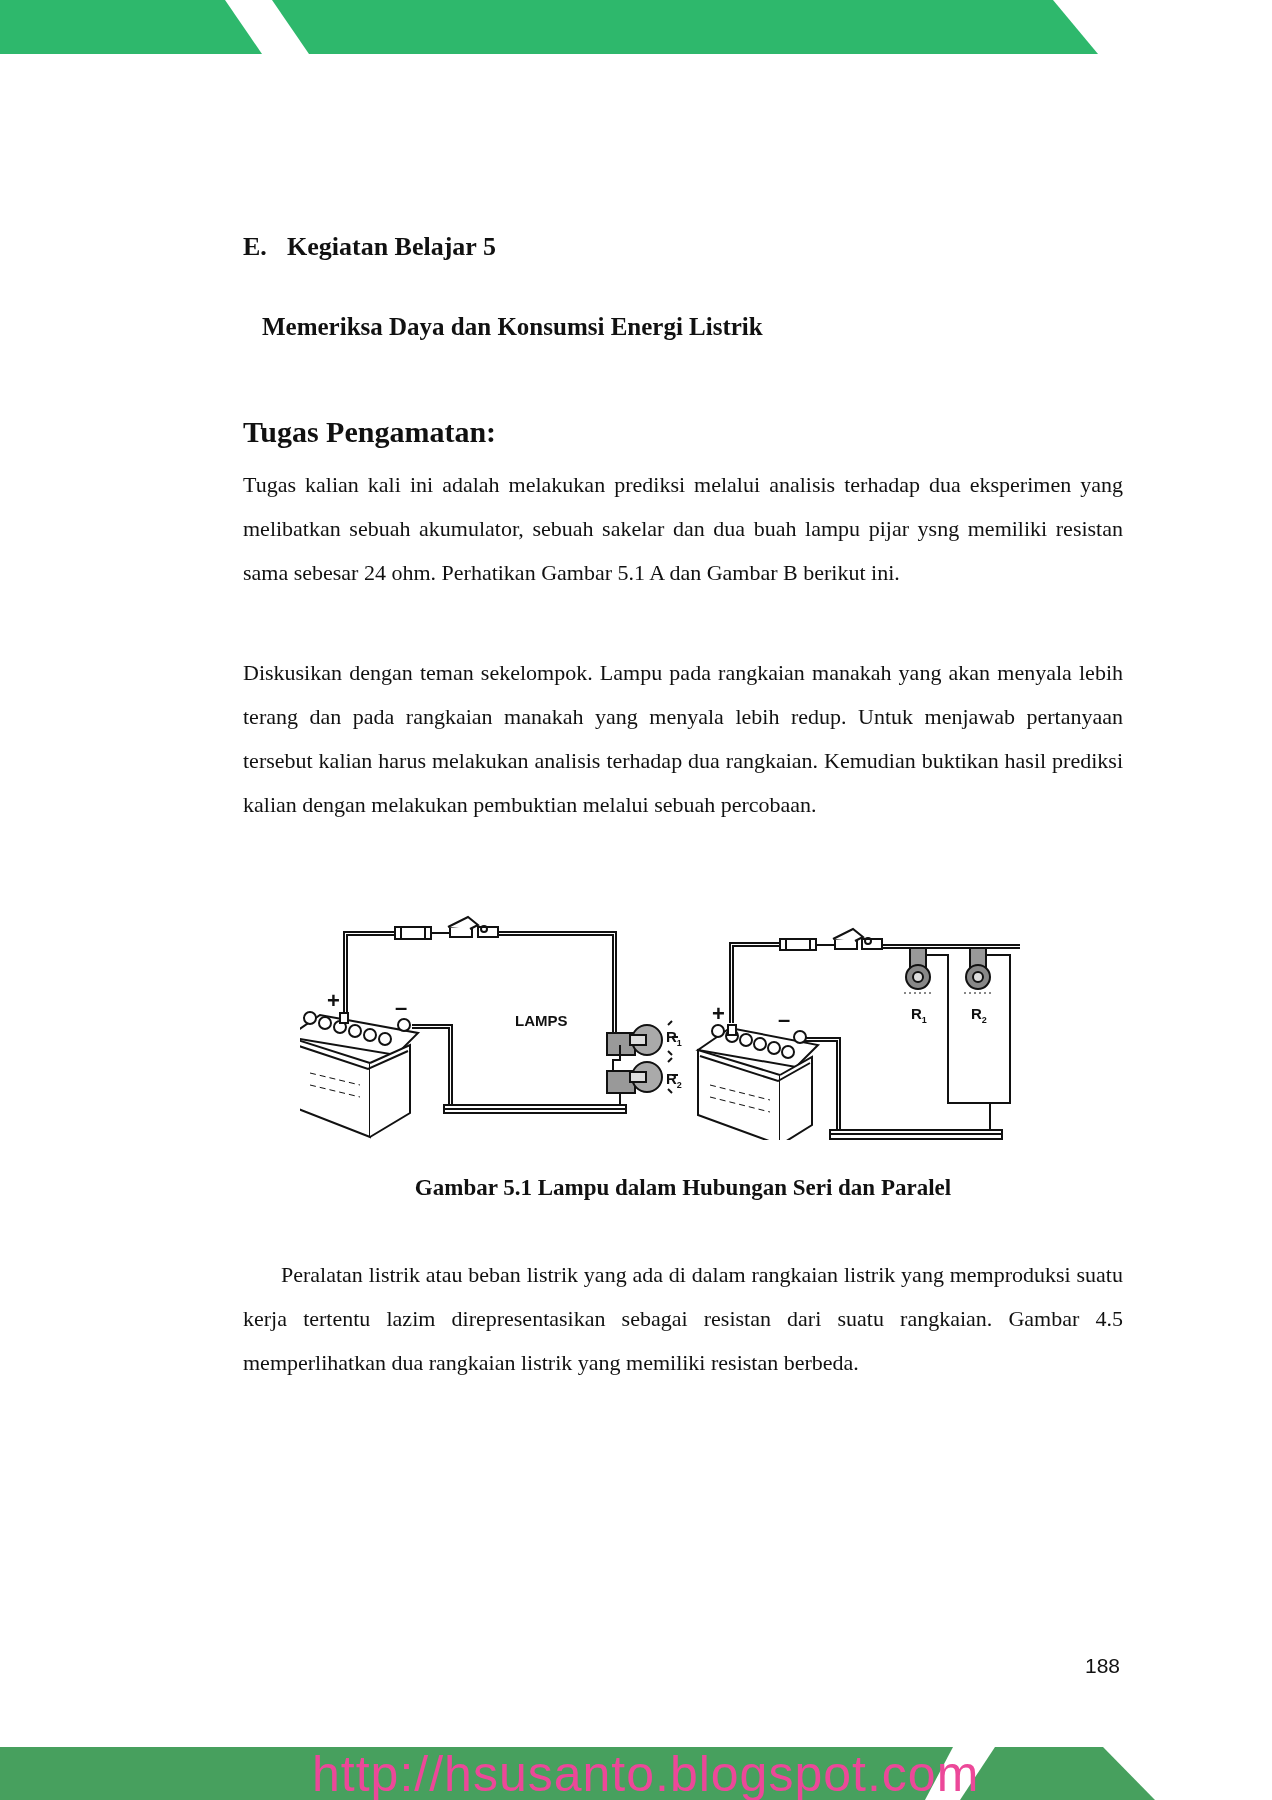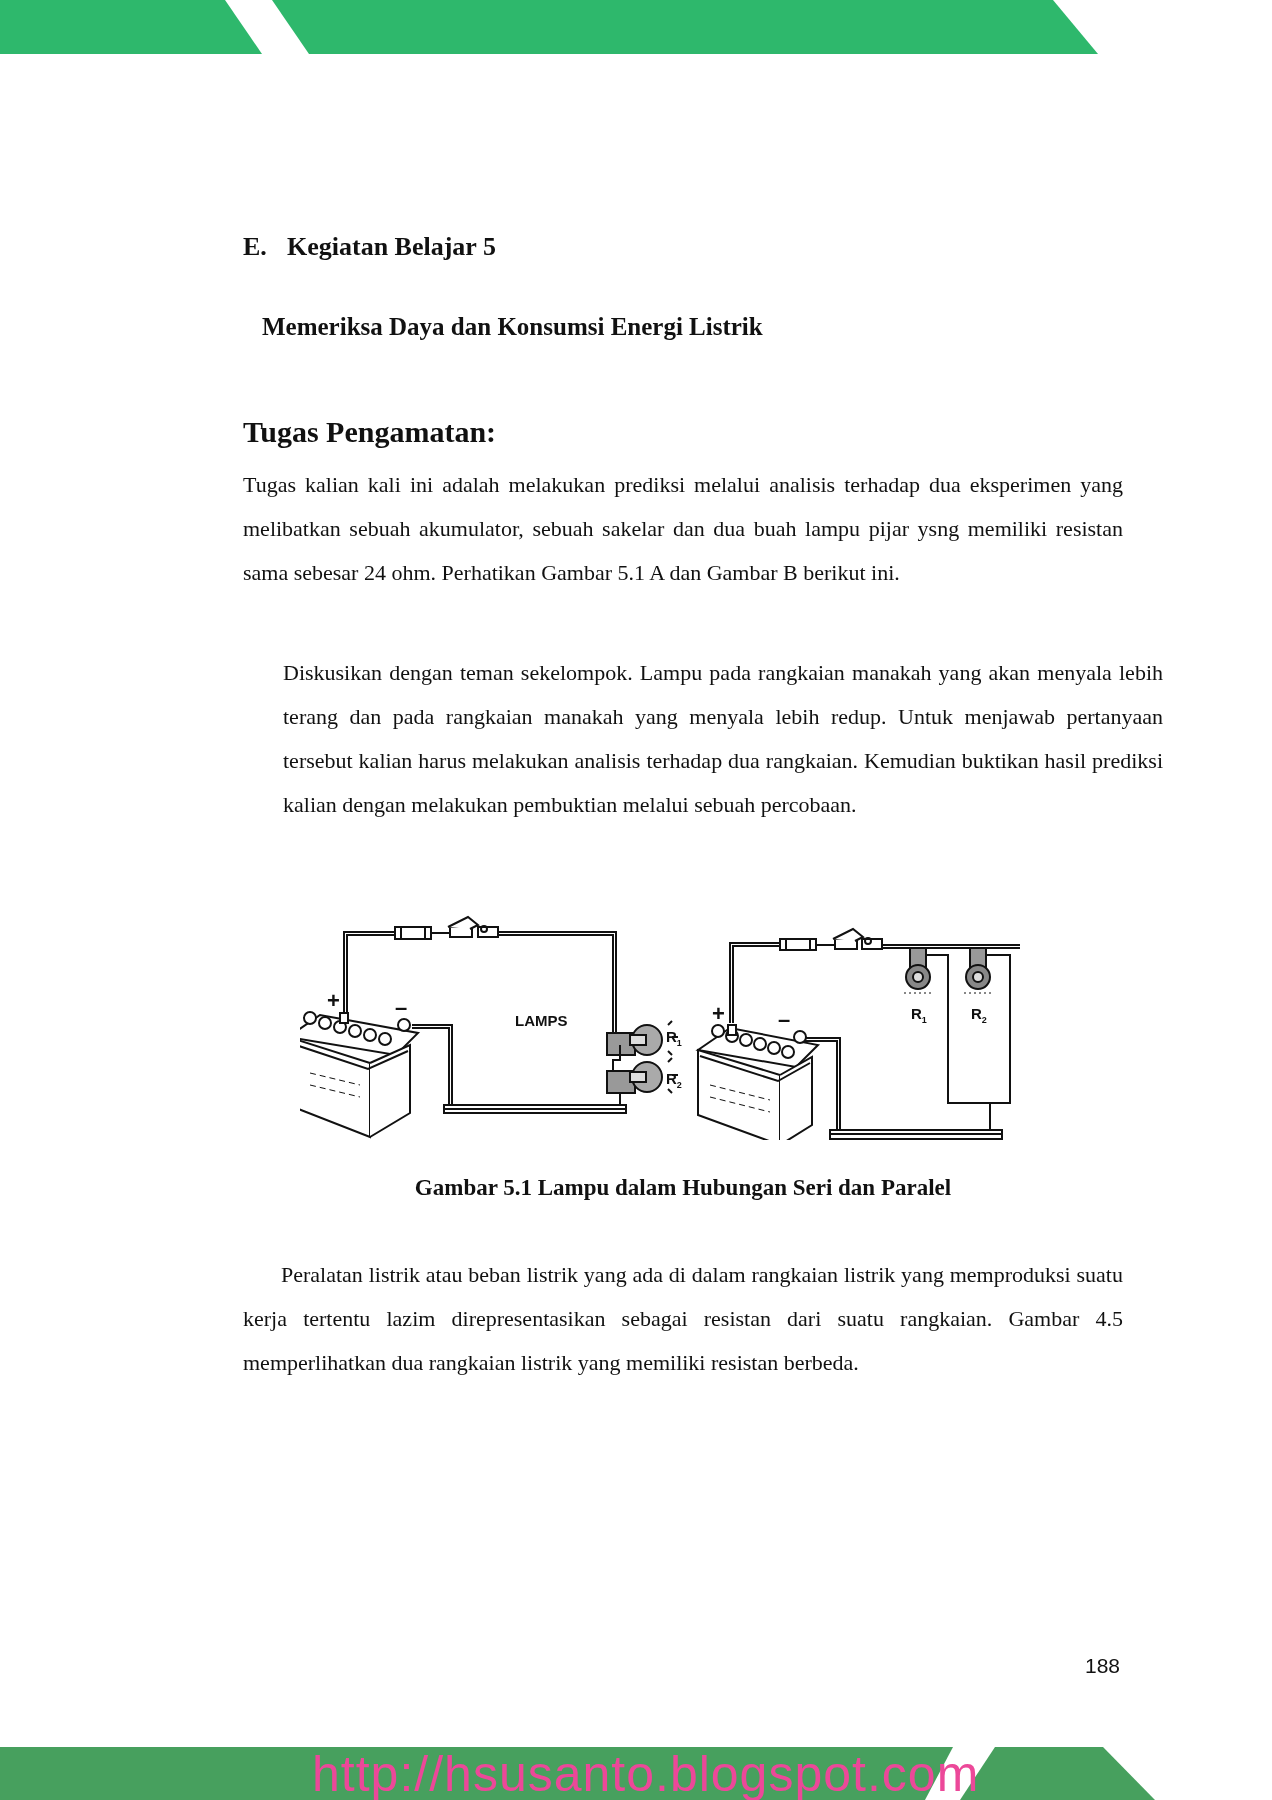--- a/index.html
+++ b/index.html
@@ -7,21 +7,21 @@
          font-family: "Liberation Serif", "DejaVu Serif", serif; color: #111; }
   .top-band { position: absolute; left: 0; top: 0; width: 1272px; height: 54px; }
   .bottom-band { position: absolute; left: 0; top: 1747px; width: 1272px; height: 53px; }
   .h-section { position: absolute; left: 243px; top: 232px; font-weight: bold; font-size: 26px; margin: 0; }
   .h-section .letter { display: inline-block; width: 44px; }
   .h-title { position: absolute; left: 246px; top: 297px; font-weight: bold; font-size: 25px; margin: 16px; }
   .h-task { position: absolute; left: 243px; top: 415px; font-weight: bold; font-size: 30px; margin: 0; }
   .para { position: absolute; left: 243px; width: 880px; font-size: 22px; line-height: 44px;
           text-align: justify; margin: 0; }
   .p1 { top: 463px; }
-  .p2 { top: 651px; margin-left: 40px; }
+  .p2 { top: 651px; }
   .p3 { top: 1253px; text-indent: 38px; }
   .figure { position: absolute; left: 300px; top: 905px; width: 770px; height: 235px; }
   .caption { position: absolute; left: 243px; top: 1175px; width: 880px; text-align: center;
              font-weight: bold; font-size: 23px; margin: 0; }
   .page-number { position: absolute; left: 1085px; top: 1654px; font-family: "Liberation Sans", sans-serif;
                  font-size: 21px; color: #111; text-align: right; }
   .watermark { position: absolute; left: 312px; top: 1748px; font-family: "Liberation Sans", sans-serif;
                font-size: 50px; color: #ec4899; letter-spacing: 1px; line-height: 52px; }
   svg text { font-family: "Liberation Sans", sans-serif; font-weight: bold; }
 </style>

